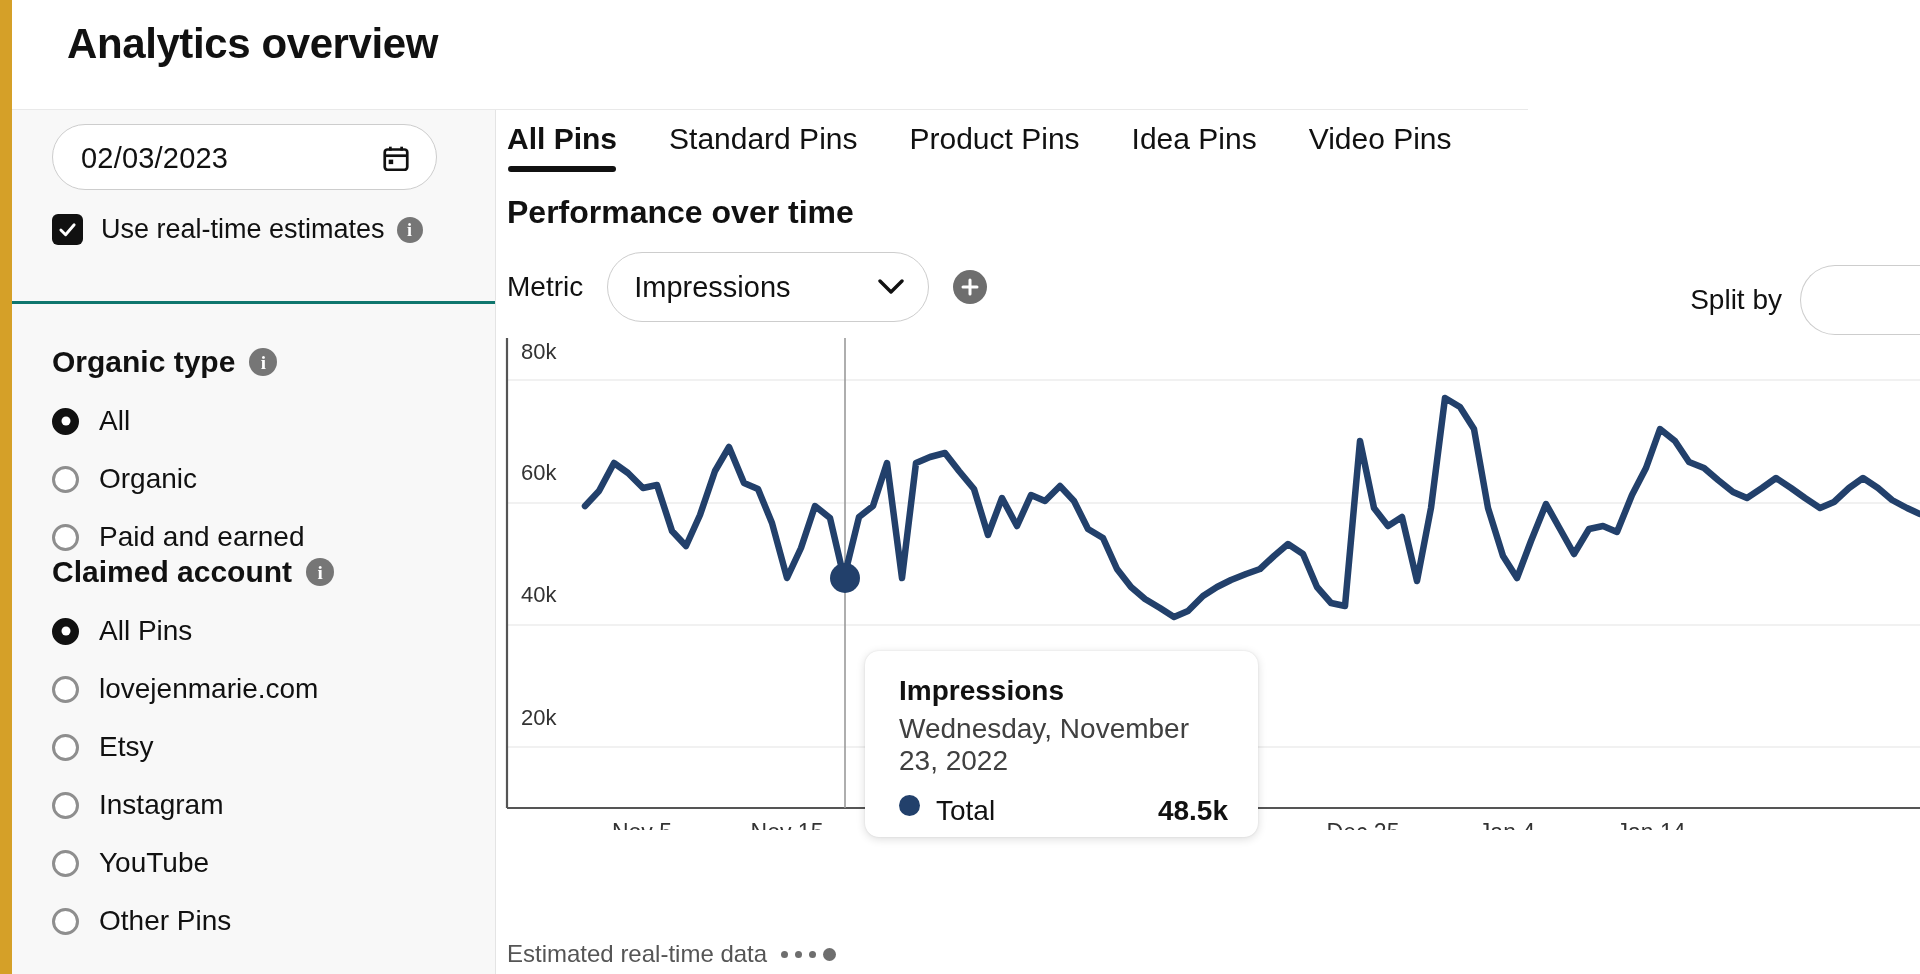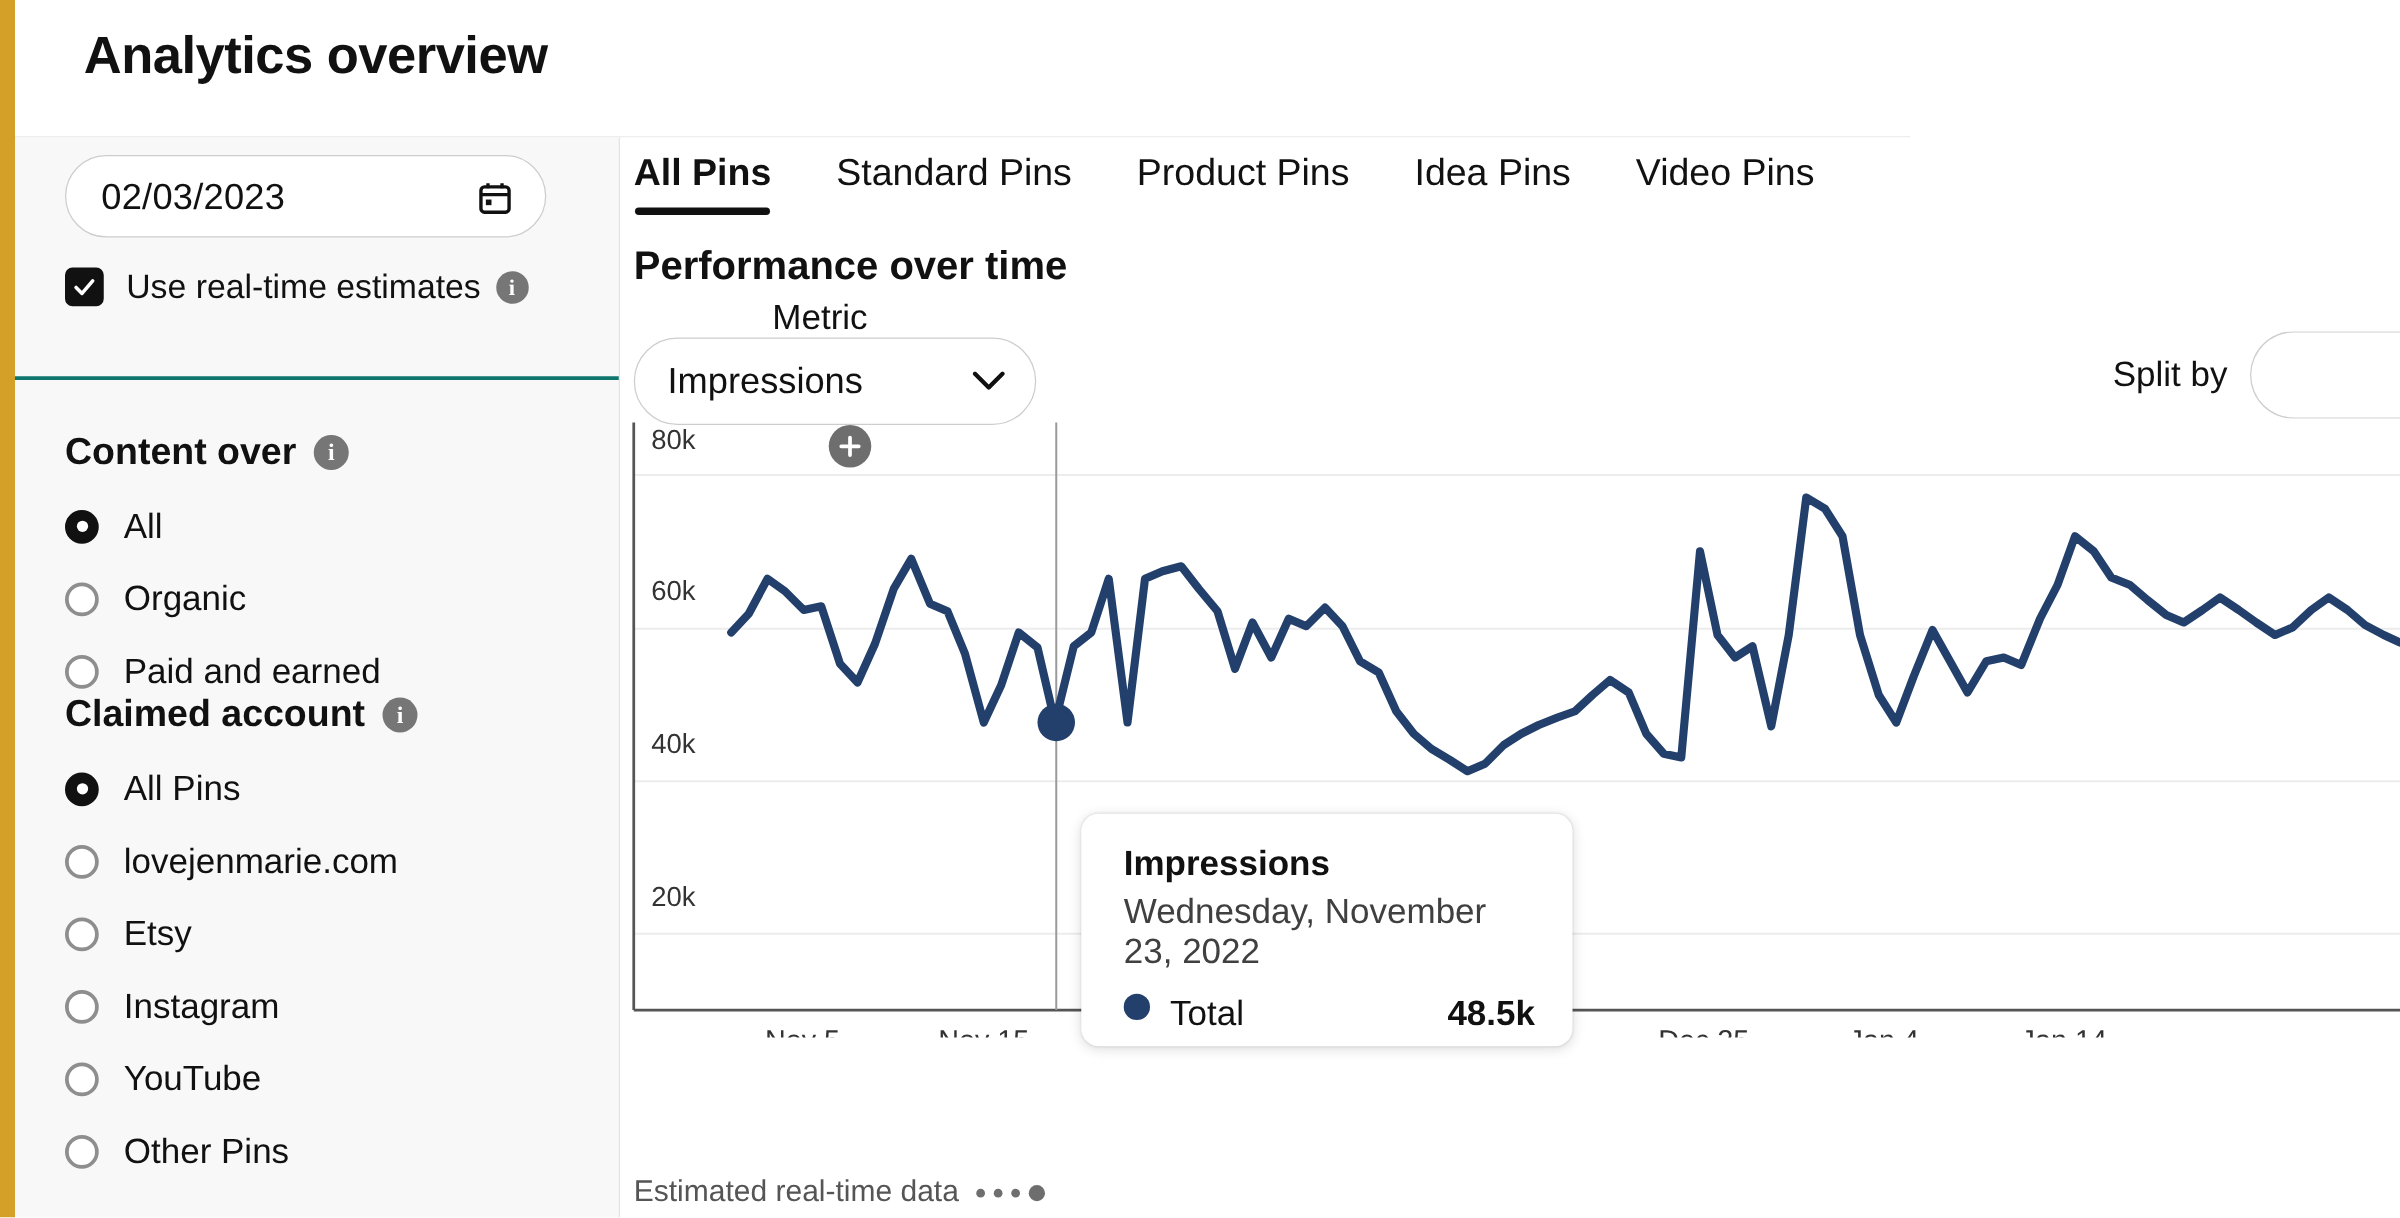--- a/index.html
+++ b/index.html
@@ -96,21 +96,21 @@
   .tab.active { font-weight: 700; }
   .tab.active::after {
     content:""; position:absolute; left: 1px; right: 1px; bottom: 0;
     height: 6px; background:#111; border-radius: 3px;
   }
   .section-title {
     position: absolute; left: 10px; top: 84px;
     font-size: 32px; font-weight: 700; color: #111;
   }
 
-  .metric-row { position: absolute; left: 10px; top: 128px; display: flex; align-items: center; flex-direction: column; }
+  .metric-row { position: absolute; left: 10px; top: 142px; display: flex; align-items: center; }
   .metric-label { font-size: 28px; color: #111; margin-right: 24px; }
   .metric-select {
     width: 322px; height: 70px; border: 1px solid #cdcdcd; border-radius: 35px;
     background: #fff; position: relative;
   }
   .metric-select-value { position: absolute; left: 26px; top: 18px; font-size: 29px; color: #111; }
   .chev { position: absolute; right: 24px; top: 26px; }
   .add-metric {
     margin-left: 24px; width: 34px; height: 34px; border-radius: 50%;
     background: #6e6e6e; display:flex; align-items:center; justify-content:center;
@@ -191,21 +191,21 @@
             <path d="M3 10.5 L8 15.5 L17 5" fill="none" stroke="#fff" stroke-width="3" stroke-linecap="round" stroke-linejoin="round"></path>
           </svg>
         </div>
         <div class="rt-label">Use real-time estimates</div>
         <div class="info-badge">i</div>
       </div>
     </div>
 
     <div class="filter-block" style="top: 235px;">
       <div class="filter-head">
-        <span>Content over</span>
+        <span>Organic type</span>
         <span class="info-badge">i</span>
       </div>
       <div class="radio-row">
         <span class="radio checked"></span>
         <span class="radio-label">All</span>
       </div>
       <div class="radio-row">
         <span class="radio"></span>
         <span class="radio-label">Organic</span>
       </div>

